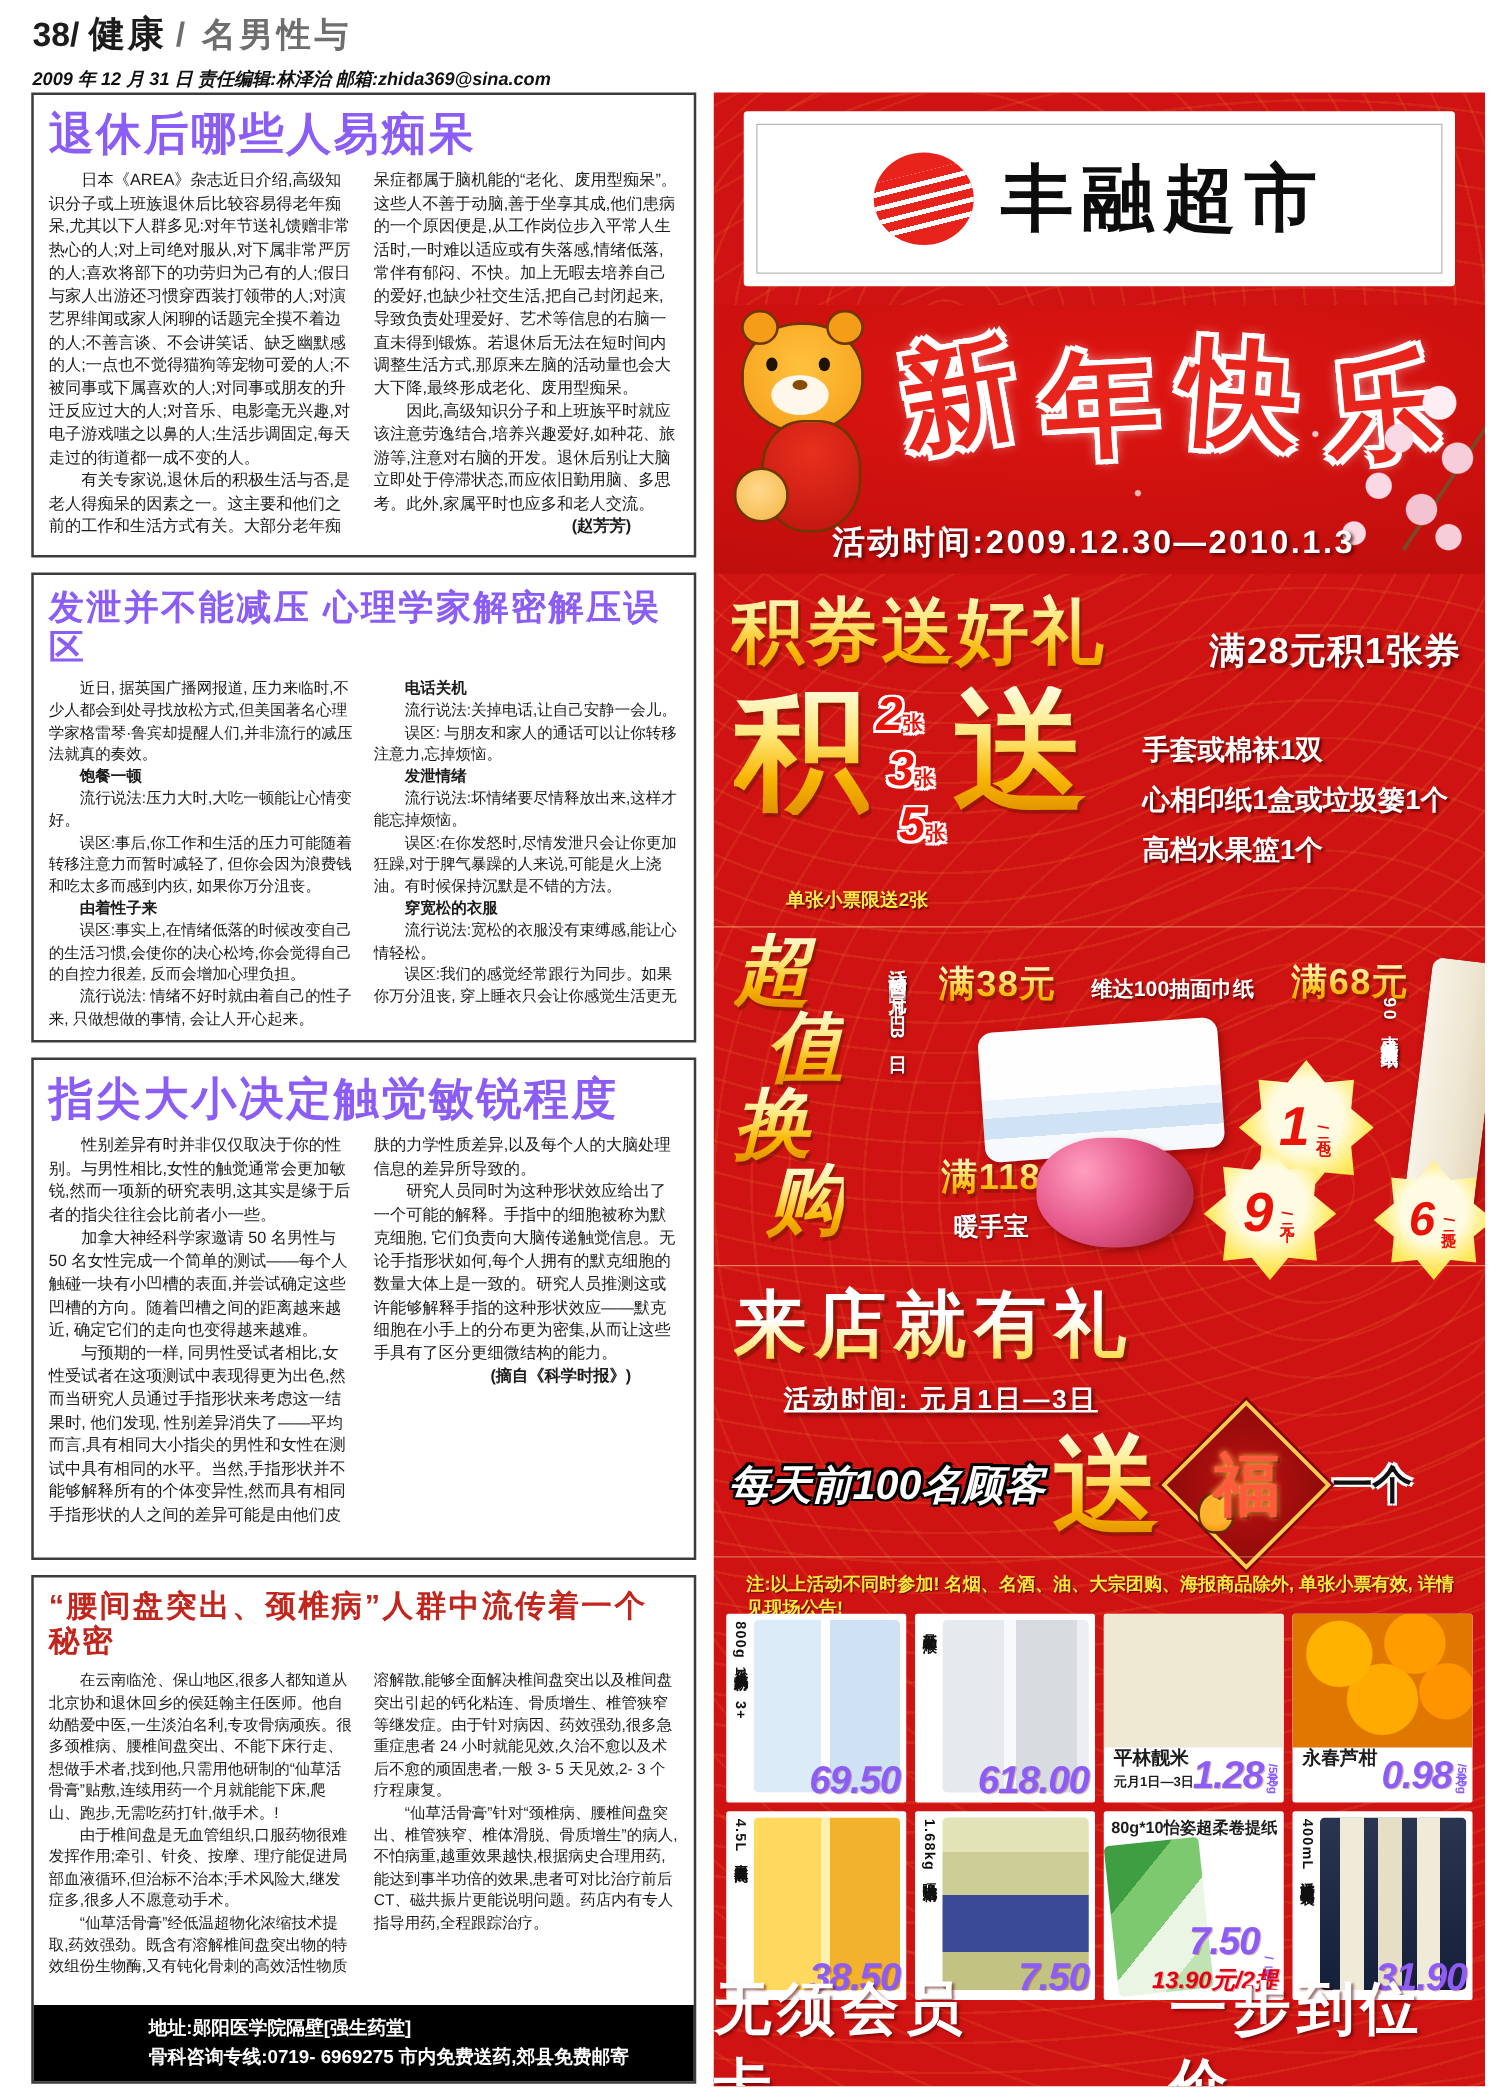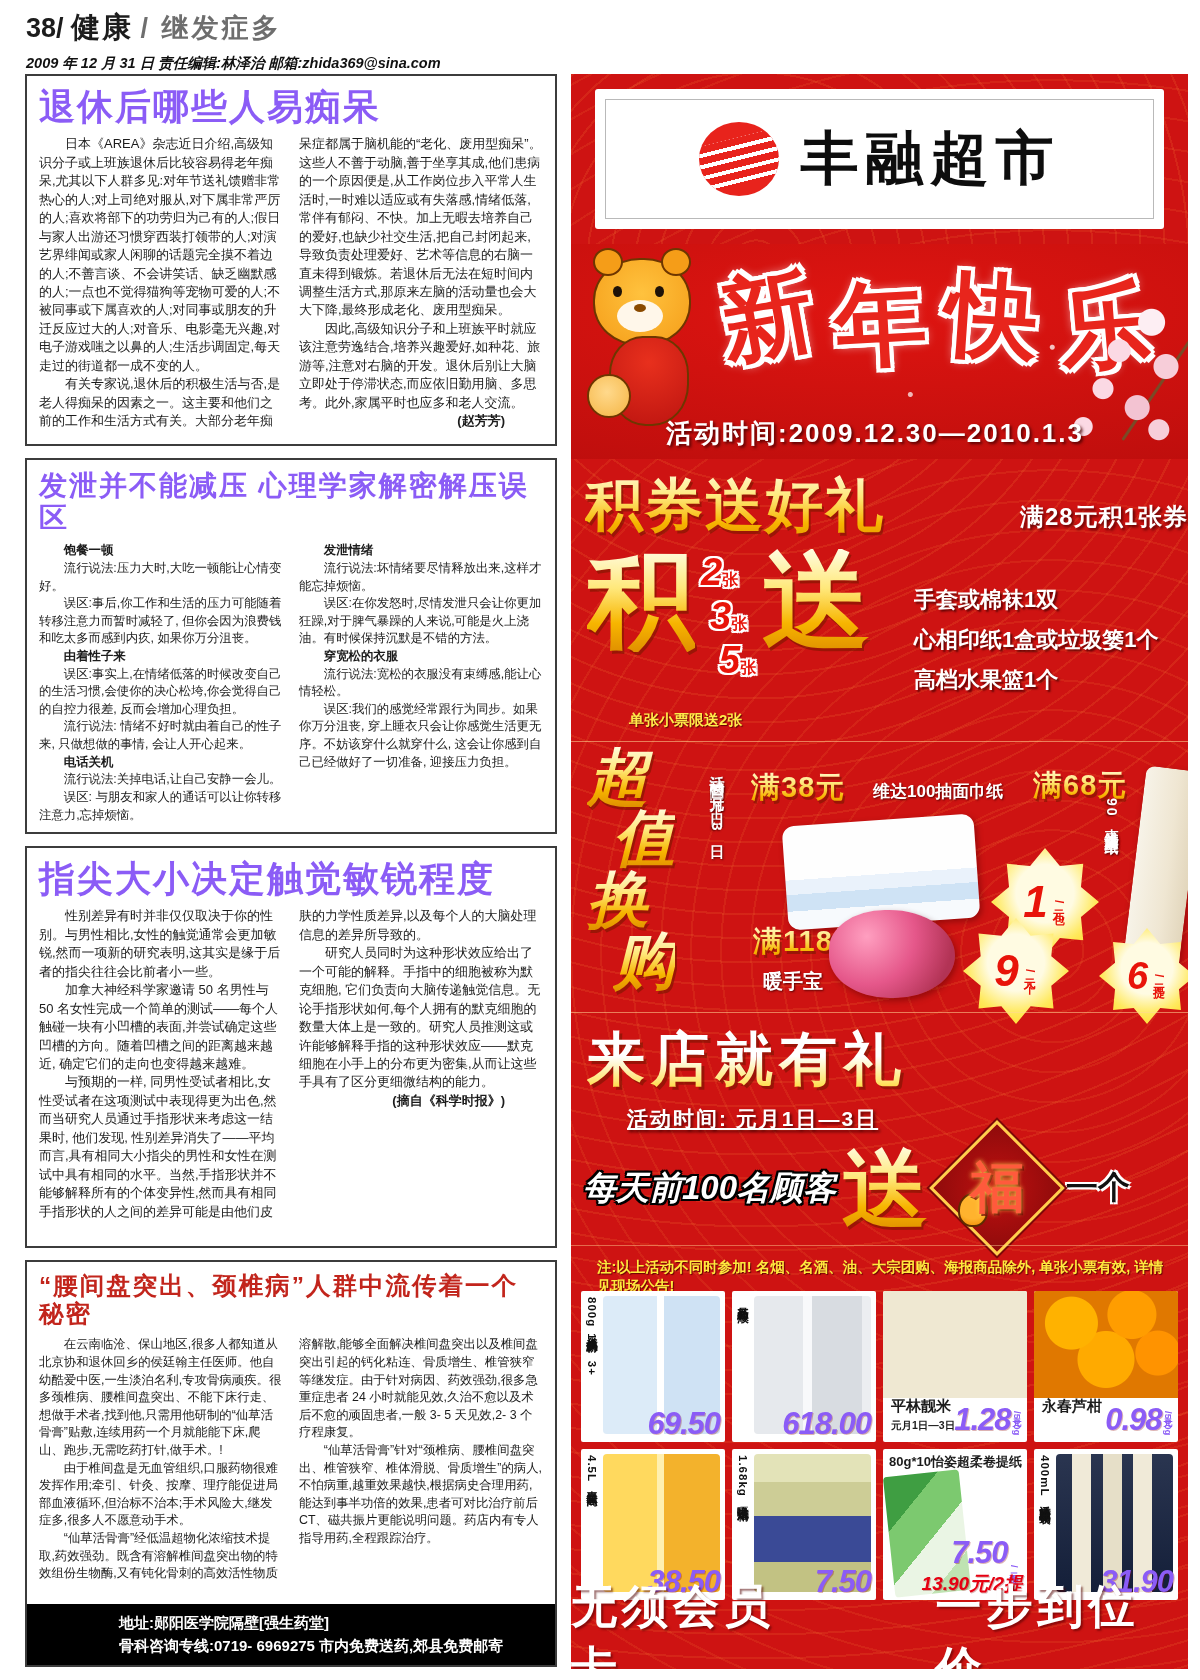--- a/index.html
+++ b/index.html
@@ -81,21 +81,21 @@
     radial-gradient(circle at 44% 82%,#fbd9e4 0 9px,transparent 10px),
     radial-gradient(circle at 86% 84%,#f7cdd9 0 10px,transparent 11px);}
   
   .gold3d{background:linear-gradient(180deg,#fffce0 0%,#ffe87b 38%,#f7b500 72%,#e09000 100%);-webkit-background-clip:text;background-clip:text;color:transparent;filter:drop-shadow(2px 3px 0 rgba(125,22,0,.62));font-weight:900;}
   .ow{text-shadow:-2px -2px 0 #fff,2px -2px 0 #fff,-2px 2px 0 #fff,2px 2px 0 #fff,0 -2px 0 #fff,0 2px 0 #fff,-2px 0 0 #fff,2px 0 0 #fff;}
   .ob{color:#fff;text-shadow:-2px -2px 0 #000,2px -2px 0 #000,-2px 2px 0 #000,2px 2px 0 #000,0 -2px 0 #000,0 2px 0 #000,-2px 0 0 #000,2px 0 0 #000;}
   .wsh{color:#fff;font-weight:900;text-shadow:2px 2px 3px rgba(70,0,0,.85);}
   
   .coupon{height:282px;position:relative;}
   .c-head{position:absolute;left:14px;top:8px;font-size:58px;letter-spacing:2px;}
-  .c-rule{position:absolute;right:0;top:42px;font-size:24px;letter-spacing:1px;}
+  .c-rule{position:absolute;right:19px;top:42px;font-size:29px;letter-spacing:1px;}
   .c-row{position:absolute;left:16px;top:90px;display:flex;align-items:flex-start;}
   .bigch{font-size:108px;line-height:.95;}
   .tiers{margin:4px 6px 0;display:flex;flex-direction:column;}
   .tier{line-height:1;margin-bottom:6px;white-space:nowrap;}
   .tier:nth-child(2){margin-left:9px;} .tier:nth-child(3){margin-left:18px;}
   .tier b{font-size:38px;font-weight:900;color:#e8140a;font-style:italic;}
   .tier i{font-size:16px;font-weight:900;color:#e8140a;font-style:normal;}
   .gifts{position:absolute;right:12px;top:116px;width:262px;margin:0;padding:0;list-style:none;}
   .gifts li{color:#fff;font-weight:900;font-size:22px;margin:10px 0;text-shadow:2px 2px 2px rgba(70,0,0,.8);white-space:nowrap;}
   .c-note{position:absolute;left:58px;top:252px;font-size:15px;font-weight:900;color:#ffec4a;text-shadow:1px 1px 1px rgba(90,0,0,.9);}
@@ -172,39 +172,40 @@
   .slogan{height:66px;display:flex;align-items:center;justify-content:center;gap:112px;color:#fff;font-weight:900;font-size:46px;letter-spacing:5px;text-shadow:2px 2px 2px rgba(80,0,0,.55);transform-origin:center;}
 </style>
 </head>
 <body>
 
 <div class="page">
   <header>
     <div class="mast">
       <span class="pno">38/</span>
       <span class="secname">健康</span>
-      <span class="pub">/ 继发症多</span>
+      <span class="pub">/ 名男性与</span>
     </div>
     <div class="dateline">2009 年 12 月 31 日 责任编辑:林泽治 邮箱:zhida369@sina.com</div>
   </header>
 
   <main>
     <section class="leftcol" id="articles">
         <article class="box a-0">
           <h2 class="a-title">退休后哪些人易痴呆</h2>
           <div class="a-body">
             <p>日本《AREA》杂志近日介绍,高级知识分子或上班族退休后比较容易得老年痴呆,尤其以下人群多见:对年节送礼馈赠非常热心的人;对上司绝对服从,对下属非常严厉的人;喜欢将部下的功劳归为己有的人;假日与家人出游还习惯穿西装打领带的人;对演艺界绯闻或家人闲聊的话题完全摸不着边的人;不善言谈、不会讲笑话、缺乏幽默感的人;一点也不觉得猫狗等宠物可爱的人;不被同事或下属喜欢的人;对同事或朋友的升迁反应过大的人;对音乐、电影毫无兴趣,对电子游戏嗤之以鼻的人;生活步调固定,每天走过的街道都一成不变的人。</p>
             <p>有关专家说,退休后的积极生活与否,是老人得痴呆的因素之一。这主要和他们之前的工作和生活方式有关。大部分老年痴呆症都属于脑机能的“老化、废用型痴呆”。这些人不善于动脑,善于坐享其成,他们患病的一个原因便是,从工作岗位步入平常人生活时,一时难以适应或有失落感,情绪低落,常伴有郁闷、不快。加上无暇去培养自己的爱好,也缺少社交生活,把自己封闭起来,导致负责处理爱好、艺术等信息的右脑一直未得到锻炼。若退休后无法在短时间内调整生活方式,那原来左脑的活动量也会大大下降,最终形成老化、废用型痴呆。</p>
             <p>因此,高级知识分子和上班族平时就应该注意劳逸结合,培养兴趣爱好,如种花、旅游等,注意对右脑的开发。退休后别让大脑立即处于停滞状态,而应依旧勤用脑、多思考。此外,家属平时也应多和老人交流。</p>
             <div class="byline">(赵芳芳)</div>
           </div>
         </article>
         <article class="box a-1">
           <h2 class="a-title">发泄并不能减压  心理学家解密解压误区</h2>
           <div class="a-body">
+            <p>近日, 据英国广播网报道, 压力来临时,不少人都会到处寻找放松方式,但美国著名心理学家格雷琴·鲁宾却提醒人们,并非流行的减压法就真的奏效。</p>
             <h4>饱餐一顿</h4>
             <p>流行说法:压力大时,大吃一顿能让心情变好。</p>
             <p>误区:事后,你工作和生活的压力可能随着转移注意力而暂时减轻了, 但你会因为浪费钱和吃太多而感到内疚, 如果你万分沮丧。</p>
             <h4>由着性子来</h4>
             <p>误区:事实上,在情绪低落的时候改变自己的生活习惯,会使你的决心松垮,你会觉得自己的自控力很差, 反而会增加心理负担。</p>
             <p>流行说法: 情绪不好时就由着自己的性子来, 只做想做的事情, 会让人开心起来。</p>
             <h4>电话关机</h4>
             <p>流行说法:关掉电话,让自己安静一会儿。</p>
             <p>误区: 与朋友和家人的通话可以让你转移注意力,忘掉烦恼。</p>
             <h4>发泄情绪</h4>

